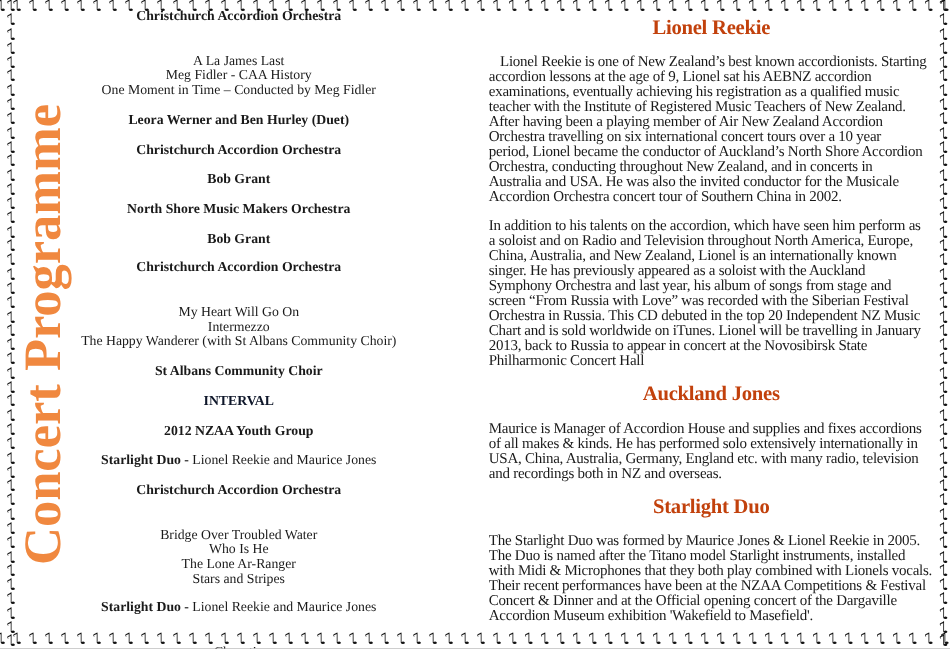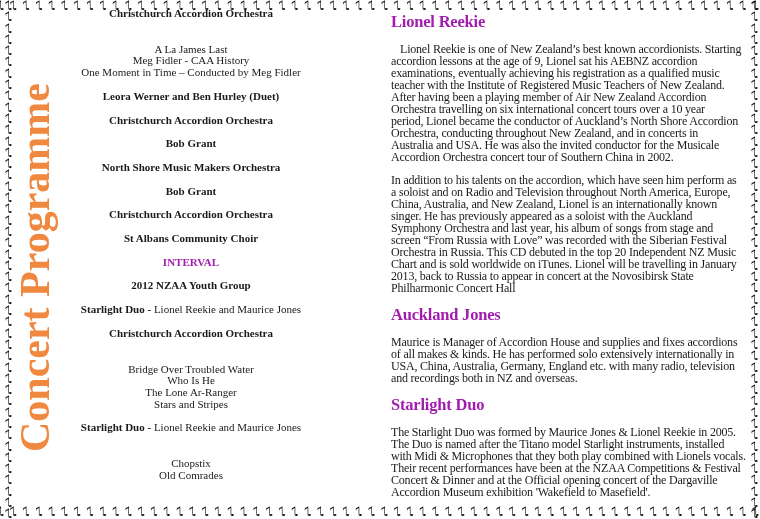--- a/index.html
+++ b/index.html
@@ -36,31 +36,31 @@
     font-weight:bold;font-size:42px;letter-spacing:0px;
     color:#F0883F;white-space:nowrap;
   }
   
   .prog{
     position:absolute;left:48px;top:8px;width:286px;
     text-align:center;font-size:11px;line-height:11.7px;
   }
   .group{margin:0 0 12px 0;}
   .g-head{font-weight:bold;white-space:pre-line;}
-  .g-head.accent{color:#a21caf;}
+  .g-head.accent{color:#0f172a;}
   .g-lines{white-space:pre-line;margin-top:24px;}
   .g-mixed .b{font-weight:bold;}
   
   .bios{
     position:absolute;left:391px;top:2px;width:356px;
     font-size:12px;line-height:12px;letter-spacing:-0.2px;
   }
   .bio-title{
-    margin:10px 0 12px 0;
-    font-size:16.5px;line-height:19px;font-weight:bold;color:#a21caf;
+    margin:10px 0 12px 0;text-align:center;
+    font-size:16.5px;line-height:19px;font-weight:bold;color:#c2410c;
   }
   .bio-para{margin:0 0 11px 0;white-space:pre-line;}
   .bio-para.indent{text-indent:9px;}
 </style>
 </head>
 <body>
 
 <div class="page">
 
   <div class="border bt">♪♪♪♪♪♪♪♪♪♪♪♪♪♪♪♪♪♪♪♪♪♪♪♪♪♪♪♪♪♪♪♪♪♪♪♪♪♪♪♪♪♪♪♪♪♪♪♪♪♪♪♪♪♪♪♪♪♪♪♪♪♪♪♪♪♪♪♪♪♪♪♪♪♪♪♪♪♪♪♪♪♪♪♪♪</div>
@@ -94,20 +94,23 @@
     <div class="group">
       <div class="g-head">North Shore Music Makers Orchestra</div>
     </div>
 
     <div class="group">
       <div class="g-head">Bob Grant</div>
     </div>
 
     <div class="group">
       <div class="g-head">Christchurch Accordion Orchestra</div>
+      <div class="g-lines">My Heart Will Go On
+Intermezzo
+The Happy Wanderer (with St Albans Community Choir)</div>
     </div>
 
     <div class="group">
       <div class="g-head">St Albans Community Choir</div>
     </div>
 
     <div class="group">
       <div class="g-head accent">INTERVAL</div>
     </div>
 

